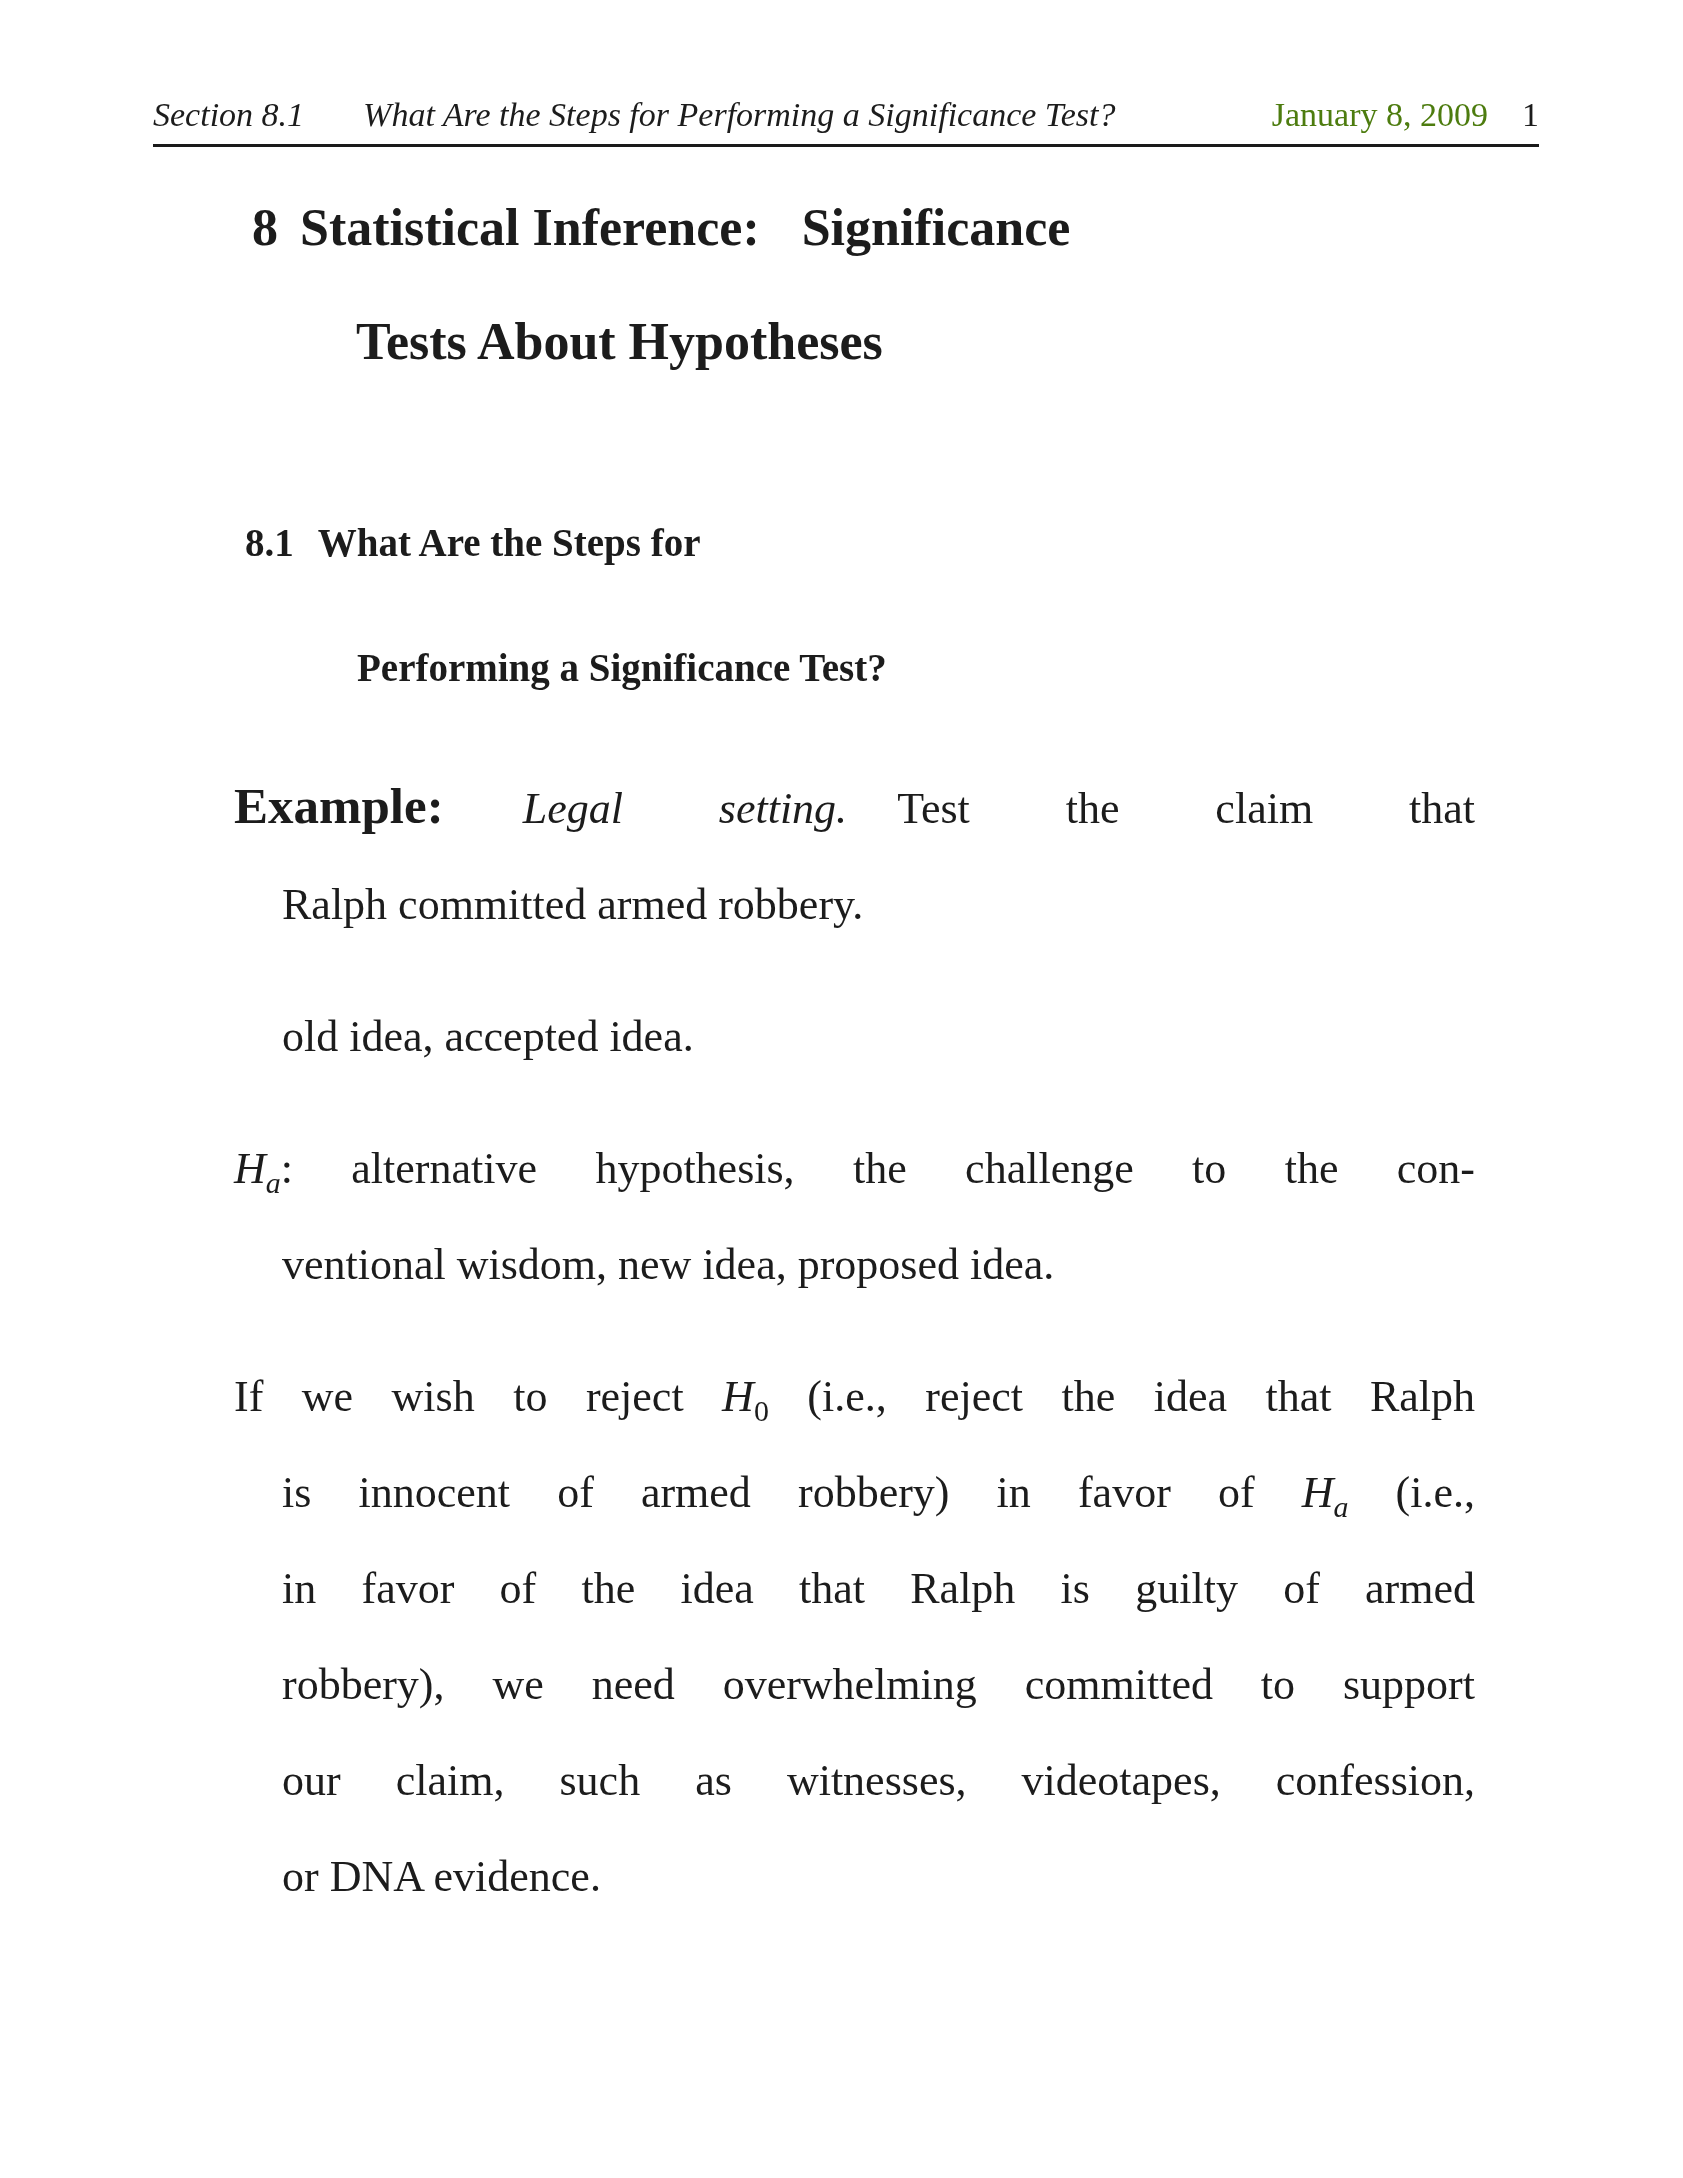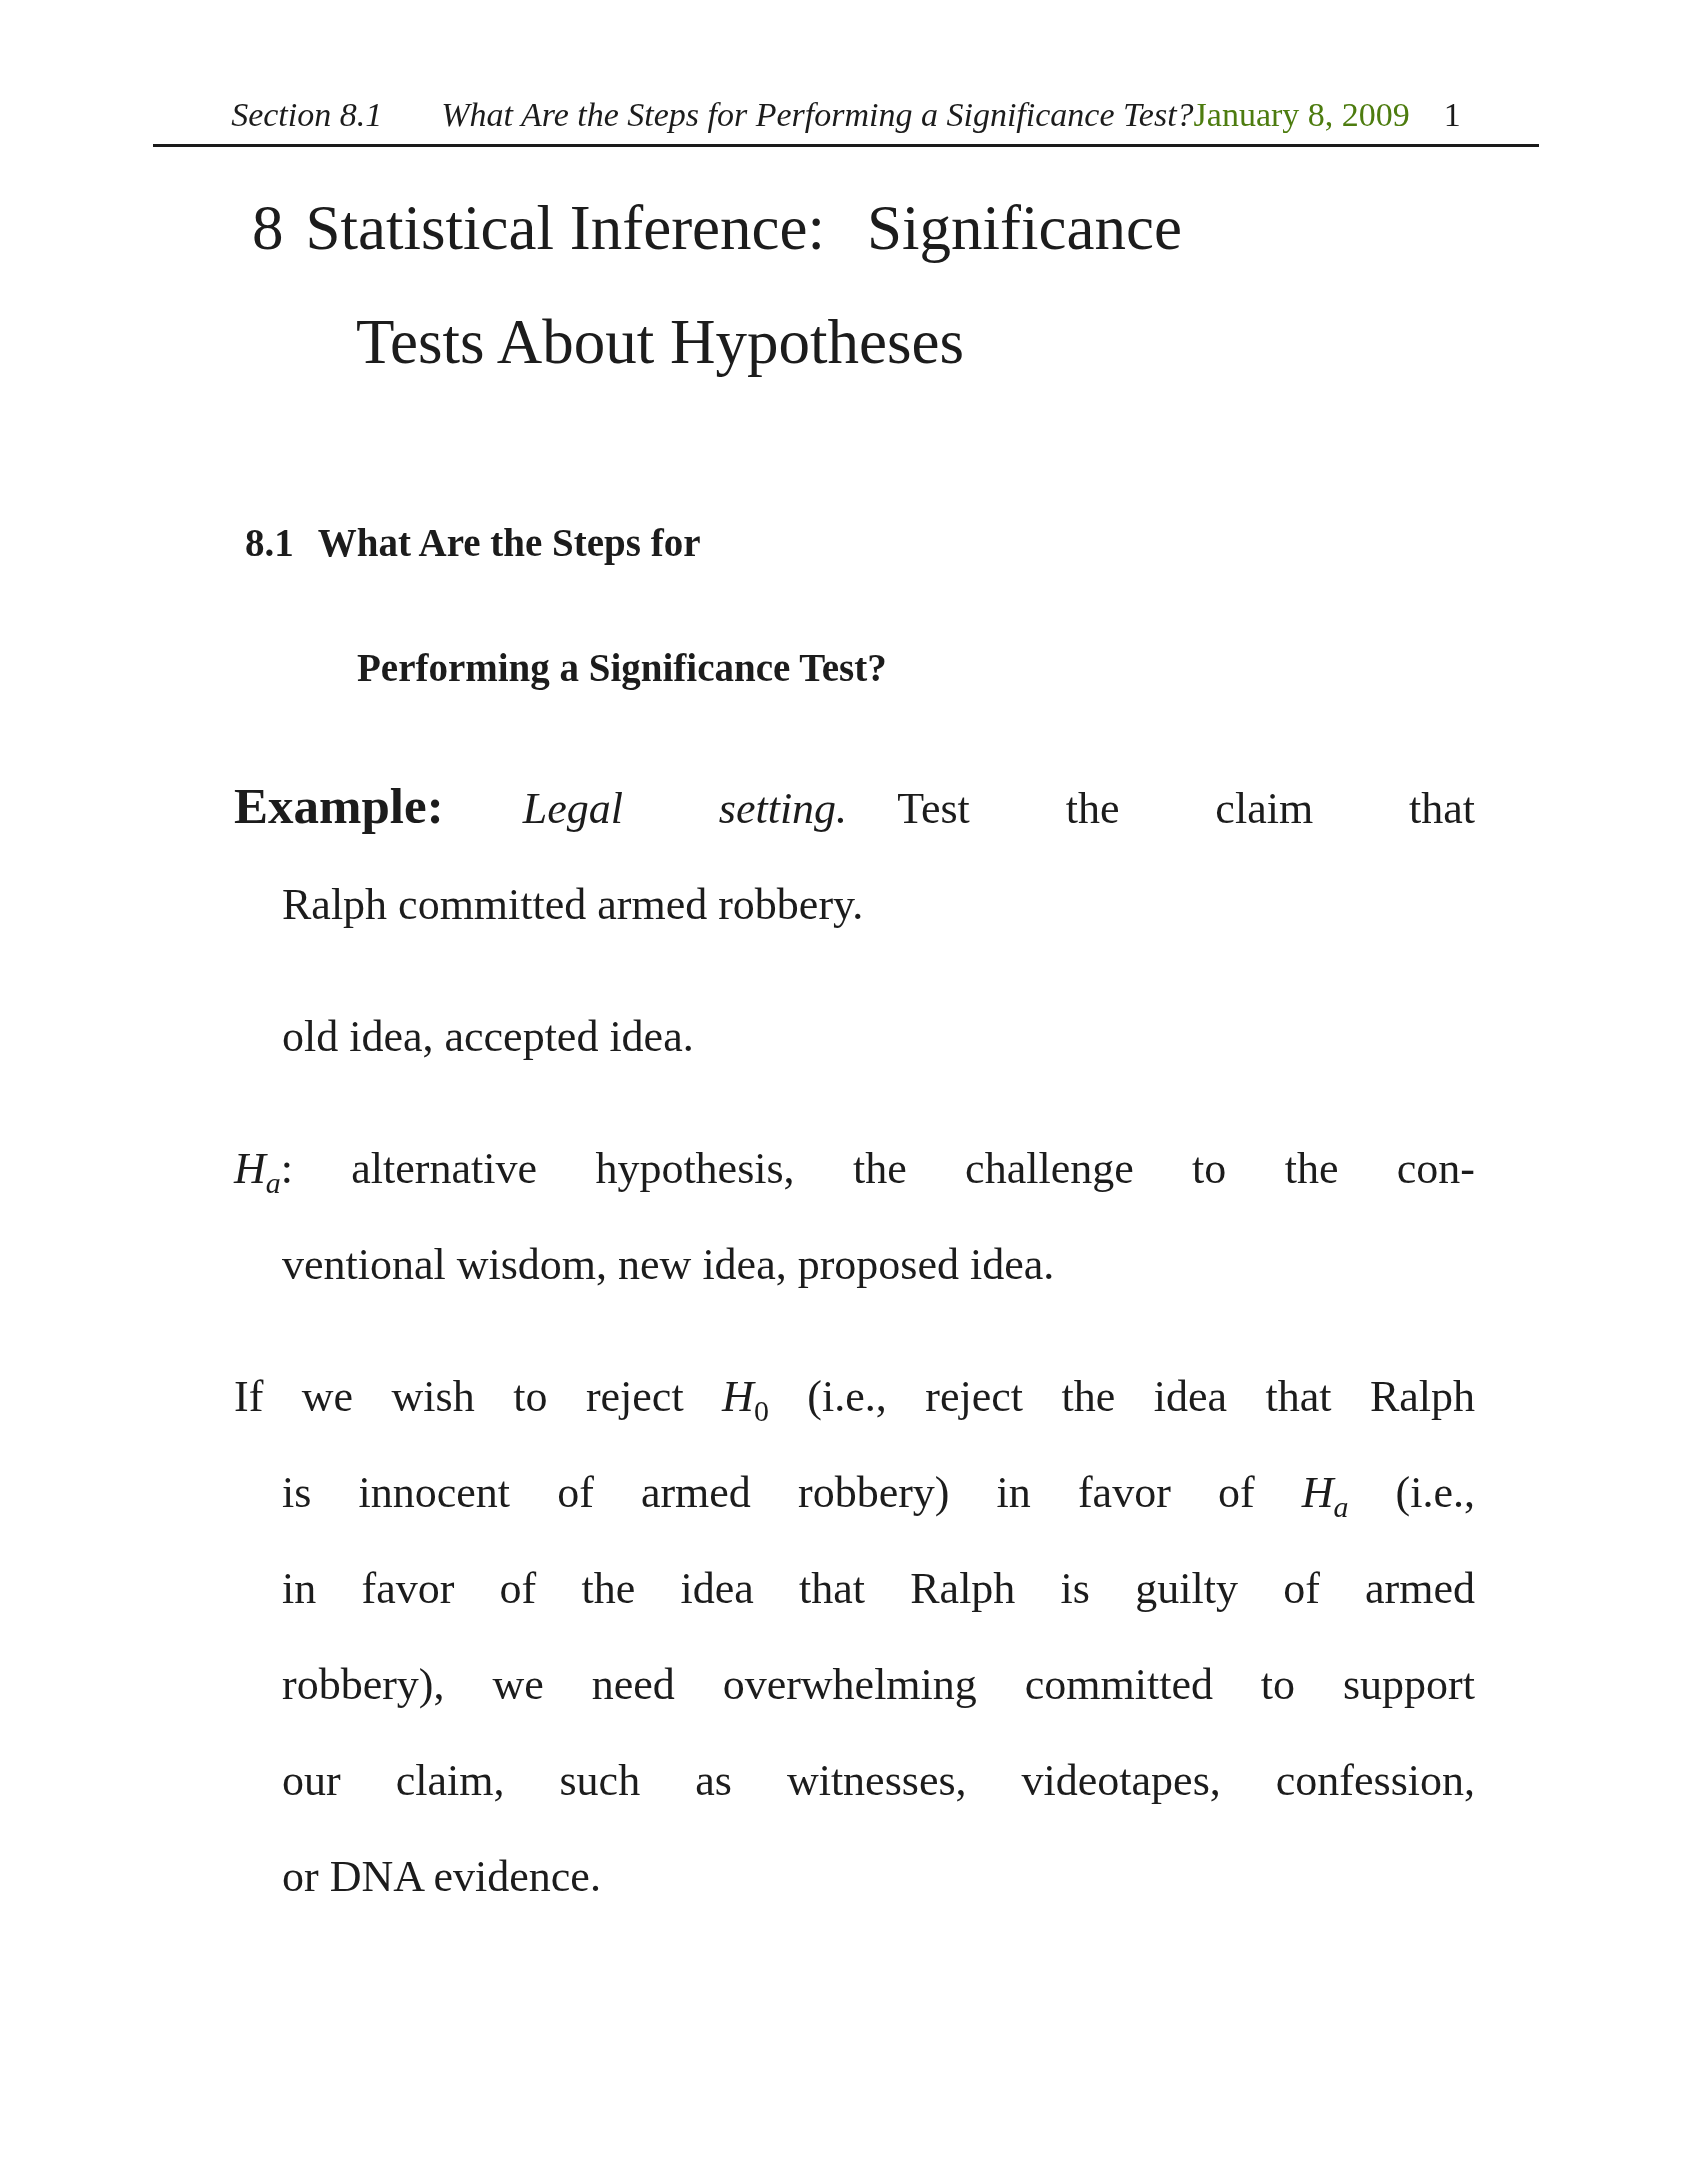--- a/index.html
+++ b/index.html
@@ -12,42 +12,42 @@
     background: #ffffff;
     color: #1c1c1c;
     font-family: "Liberation Serif", "DejaVu Serif", serif;
     overflow: hidden;
   }
   
   .header {
     margin: 95px 0 0 153px;
     width: 1386px;
     display: flex;
-    justify-content: center;
+    justify-content: space-between;
     align-items: baseline;
     font-size: 34px;
     line-height: 40px;
     white-space: nowrap;
   }
   .header-left { font-style: italic; }
   .header-left .running-title { margin-left: 59px; }
   .header-right { font-style: normal; }
   .date { color: #4d7c0f; margin-top: 40px; }
   .page-number { color: #1c1c1c; margin-left: 34px; }
   .header-rule {
     margin: 9px 0 0 153px;
     width: 1386px;
     height: 3px;
     background: #1a1a1a;
   }
   
   .chapter-title {
     margin: 24px 0 0 252px;
-    font-size: 63px;
-    font-weight: normal;
+    font-size: 52px;
+    font-weight: bold;
     line-height: 114px;
     white-space: nowrap;
   }
   .chapter-title .num { margin-right: 22px; }
   .chapter-title .wide-gap { margin-left: 42px; }
   .chapter-title .cont-line { padding-left: 104px; }
   
   .section-heading {
     margin: 81px 0 0 245px;
     font-size: 39px;

